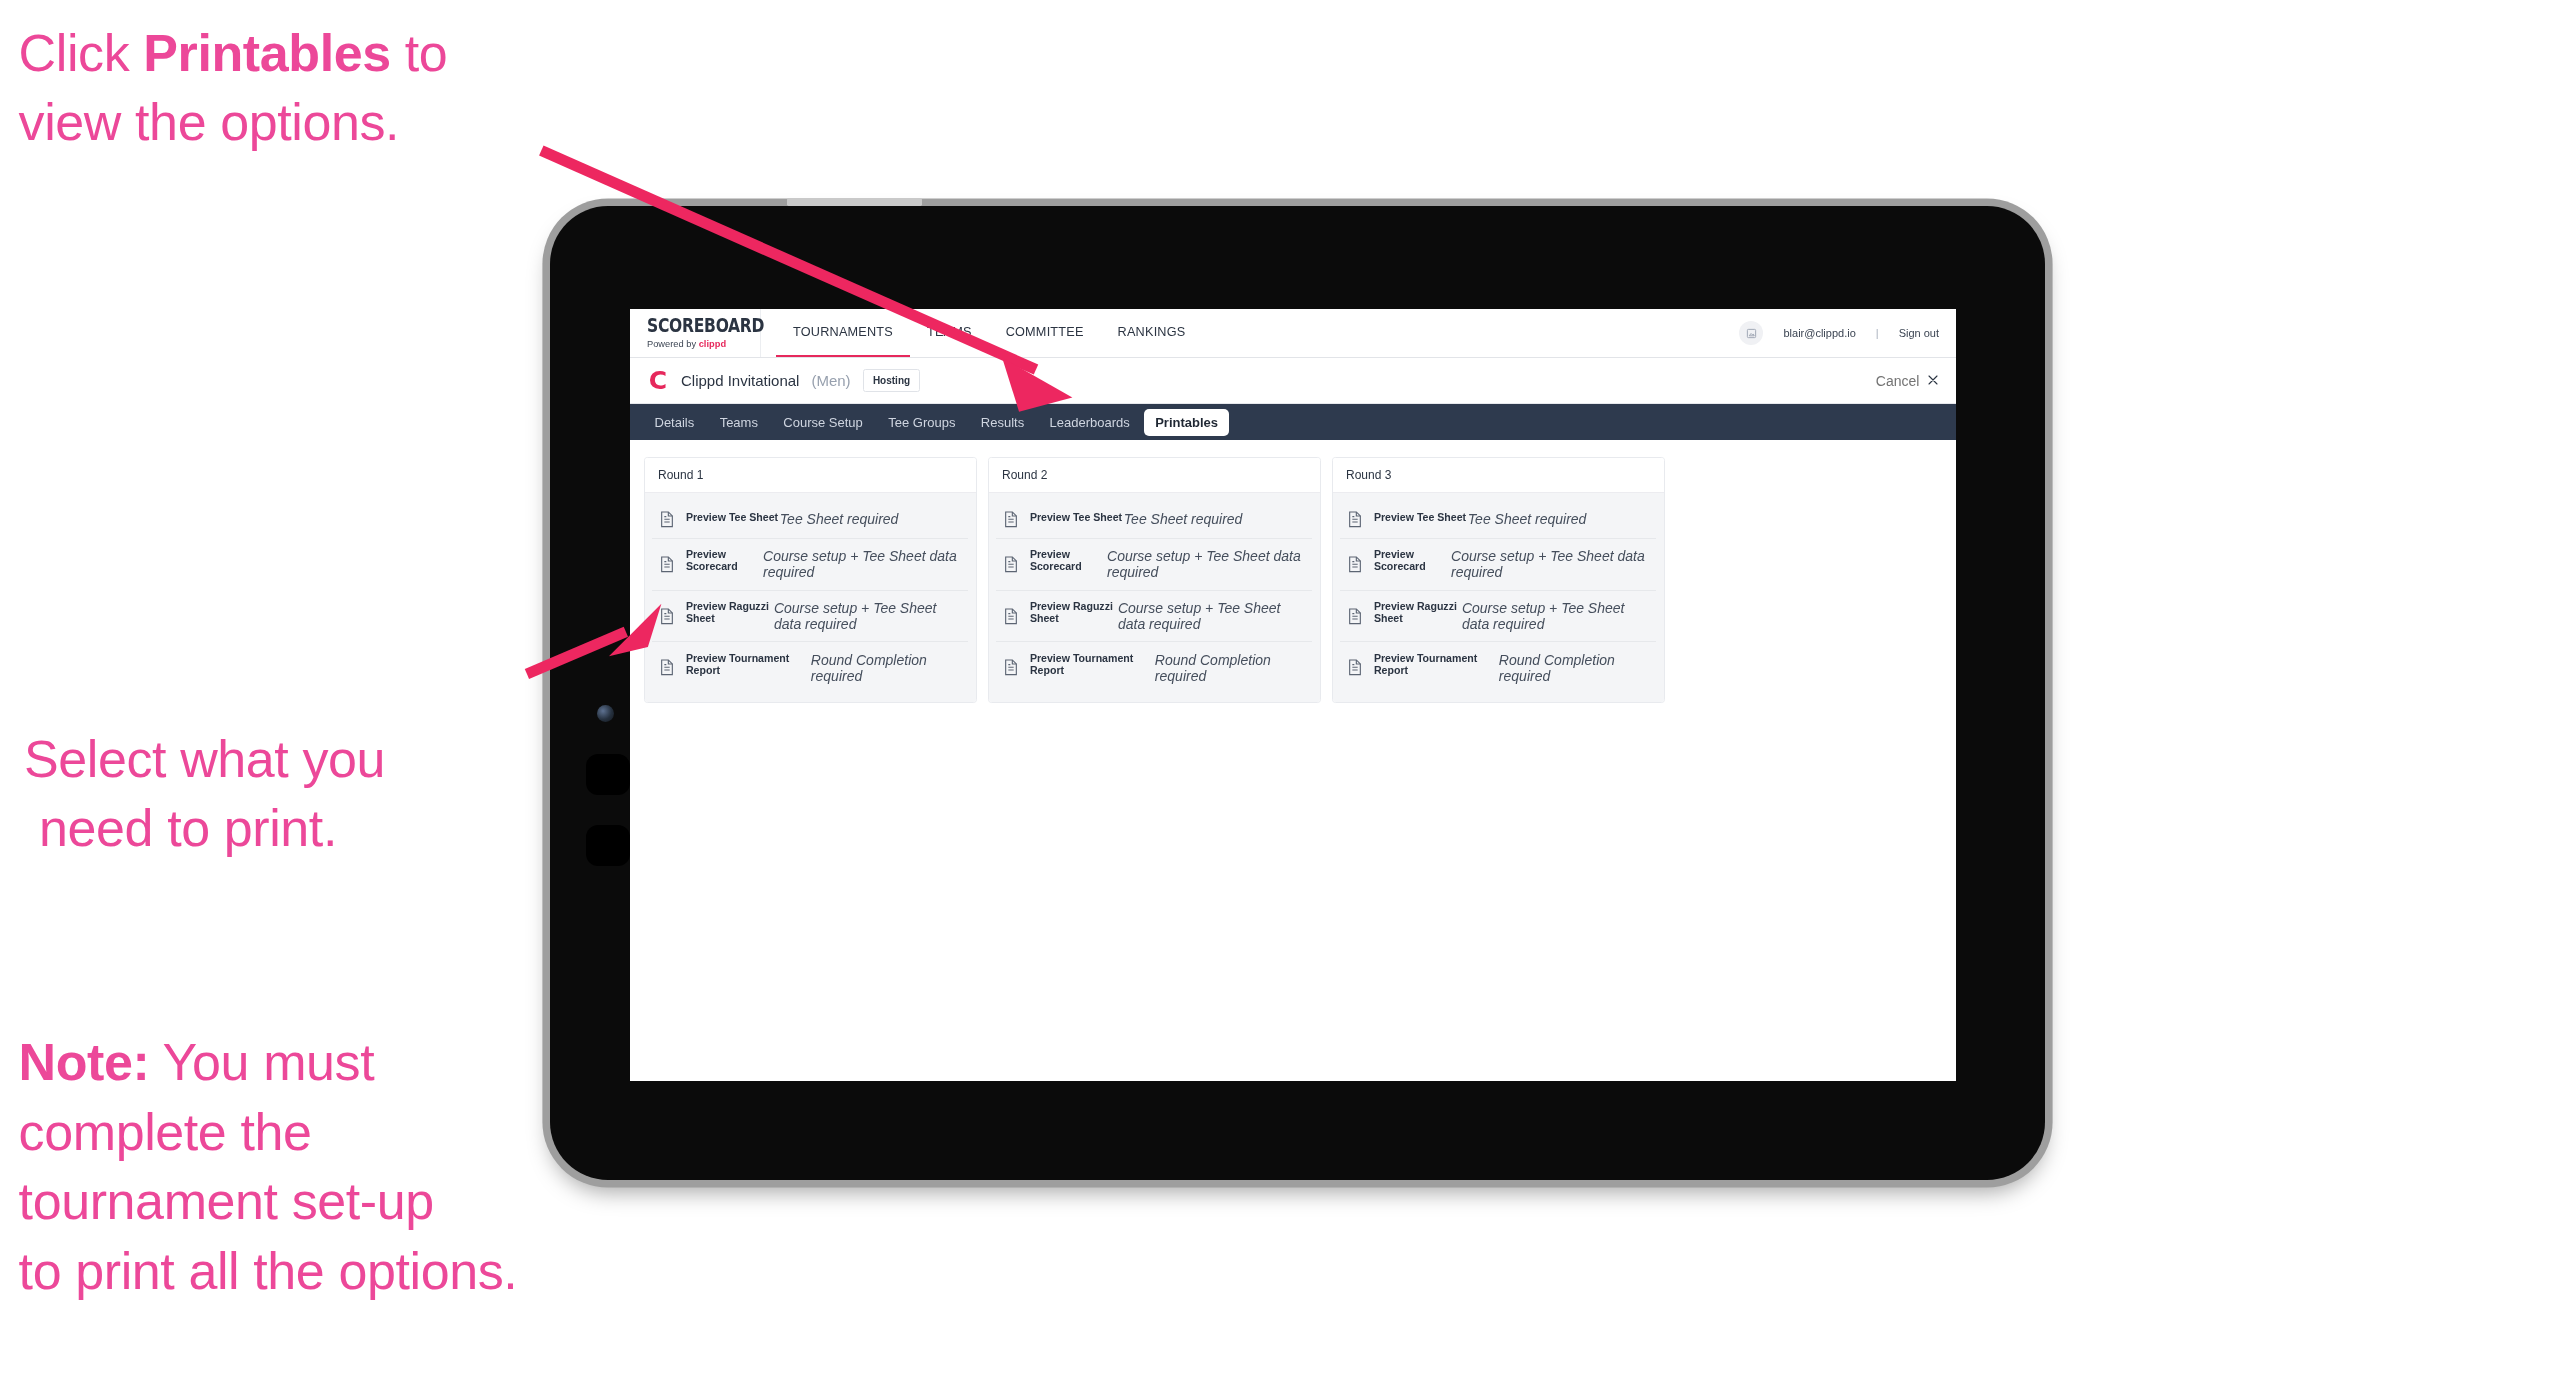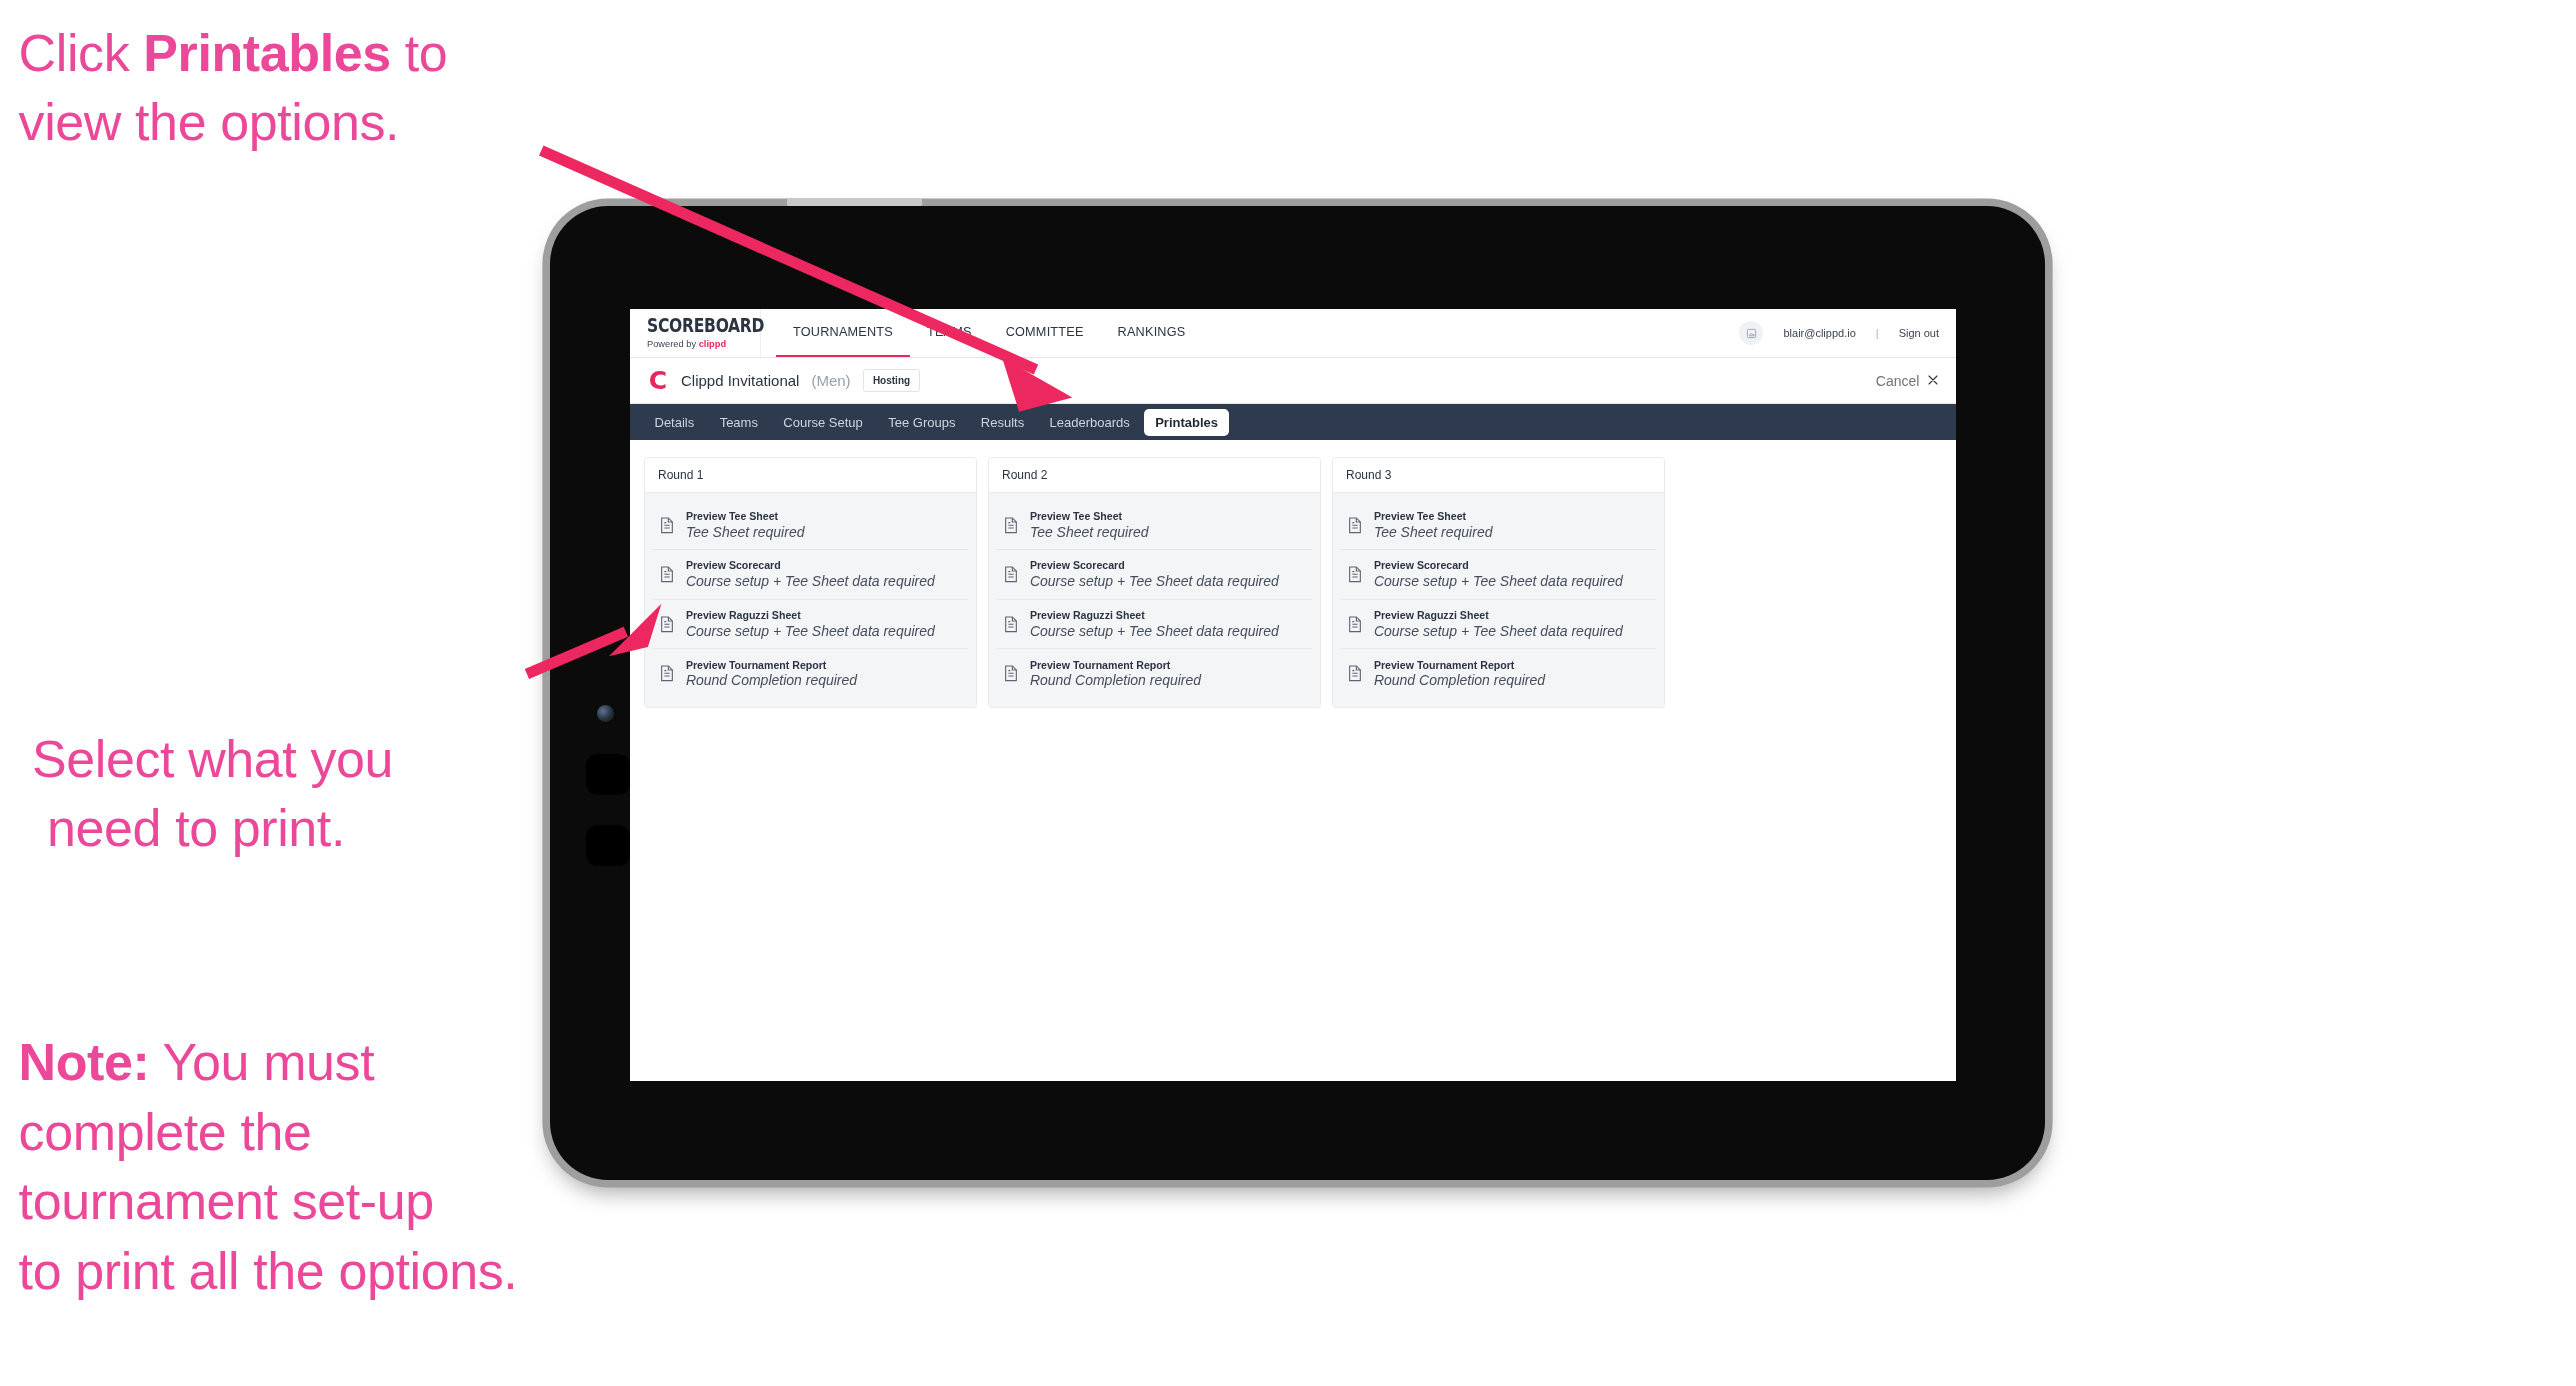--- a/index.html
+++ b/index.html
@@ -16,21 +16,21 @@
     position: absolute;
     color: #ec4899;
     font-family: "Liberation Sans", sans-serif;
     font-weight: 400;
     line-height: 1.34;
     letter-spacing: -0.4px;
     white-space: pre-line;
   }
   .annot b { font-weight: 700; }
   #annot-1 { left: 18.6px;  top: 18.6px;   font-size: 52px; width: 575px; }
-  #annot-2 { left: 32px;  top: 655px;  font-size: 52px; width: 507px; text-align:left; }
+  #annot-2 { left: 24px;  top: 655px;  font-size: 52px; width: 507px; text-align:left; }
   #annot-2 .ln2 { display:block; padding-left: 15px; }
   #annot-3 { left: 18.6px;  top: 1028px; font-size: 52px; width: 677px; }
 
   
   .arrow-svg { position: absolute; overflow: visible; pointer-events: none; }
 
   
   #tablet {
     position: absolute;
     left: 550px; top: 206px;
@@ -147,21 +147,21 @@
     font-size: 12px; color:#2b3442; border-bottom:0.8px solid #ececf0; background:#fff;
   }
   .round-body { background:#f4f5f7; padding: 7.6px 7.6px 9.3px 7.6px; }
   .doc-row {
     display:flex; align-items:center; gap: 11px;
     background:#f4f5f7; padding: 9.3px 6.8px; cursor:pointer;
     border-bottom:0.8px solid #e6e8eb;
   }
   .doc-row:last-child { border-bottom:none; }
   .doc-icon { width: 16px; height: 18.6px; flex: 0 0 16px; color:#5c6573; }
-  .doc-text { display:flex; flex-direction:column; gap:1.7px; }
+  .doc-text { display:flex; gap:1.7px; }
   .doc-title { font-size: 10.6px; font-weight:700; color:#2b3442; line-height:1.15; }
   .doc-sub { font-size: 14px; font-style: italic; color:#454e5c; line-height:1.15; }
 </style>
 </head>
 <body>
 
 <div id="stage">
 
   <div class="annot" id="annot-1"><span>Click </span><b>Printables</b><span> to
 view the options.</span></div>

